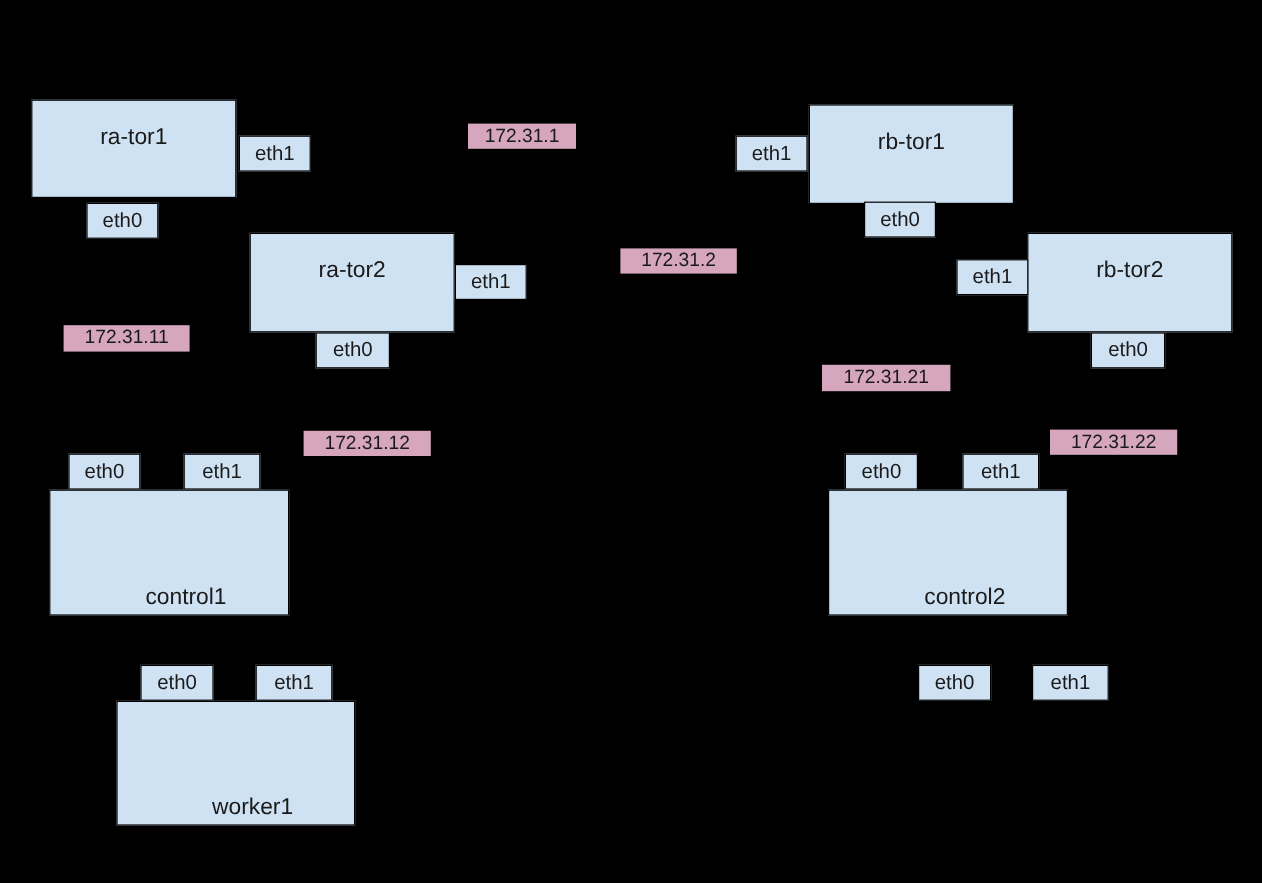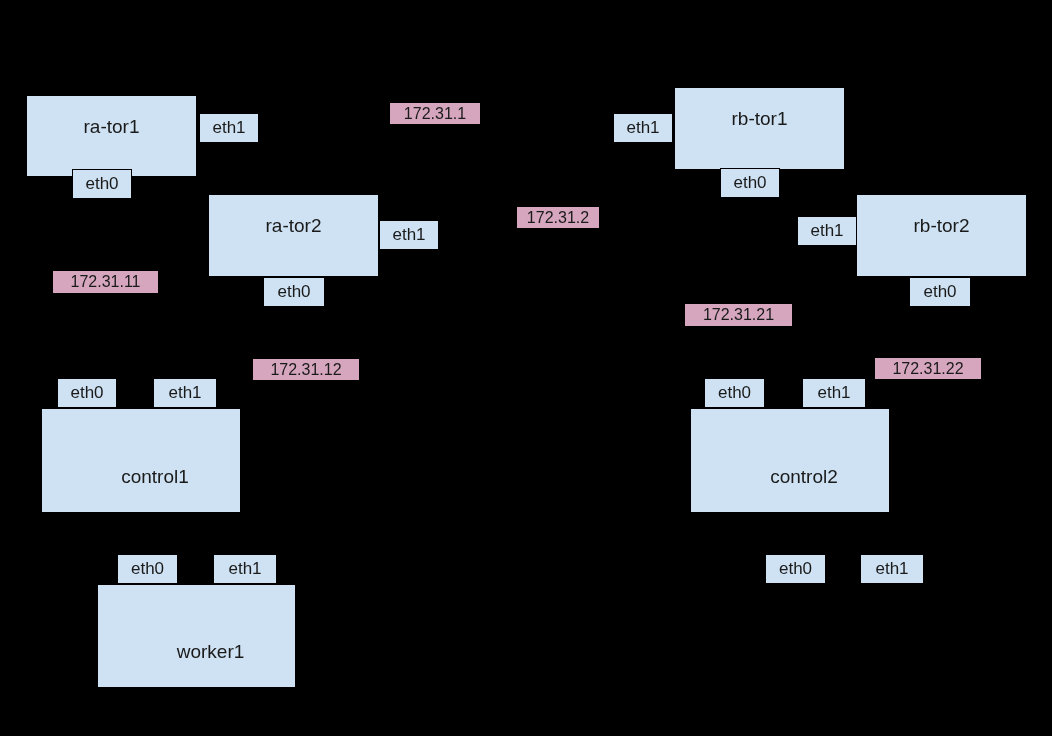--- a/index.html
+++ b/index.html
@@ -18,21 +18,21 @@
     z-index:1;
   }
   .node-label{
     position:absolute;left:0;right:0;
     text-align:center;
     font-size:19px;line-height:22px;
     color:var(--text,#1a1a1a);
     white-space:nowrap;
   }
   .node.label-middle .node-label{top:20px;}
-  .node.label-bottom .node-label{bottom:24px;margin-left:28px;}
+  .node.label-bottom .node-label{bottom:3px;margin-left:28px;}
   .port{
     position:absolute;
     background:var(--node-fill,#cfe2f3);
     border:1.2px solid var(--node-border,#000);
     box-sizing:border-box;
     display:flex;align-items:center;justify-content:center;
     font-size:17px;color:var(--text,#1a1a1a);
     z-index:2;
     white-space:nowrap;
   }
@@ -43,21 +43,21 @@
     display:flex;align-items:center;justify-content:center;
     font-size:16px;color:var(--text,#1a1a1a);
     z-index:3;
     white-space:nowrap;
   }
 </style>
 </head>
 <body>
 
 <div id="canvas" style="width: 1052px; height: 736px;">
-    <div class="node label-middle" style="left: 26px; top: 95px; width: 171px; height: 82px;">
+    <div class="node label-middle" style="left: 26px; top: 83px; width: 171px; height: 82px;">
       <span class="node-label">ra-tor1</span>
     </div>
     <div class="node label-middle" style="left: 208px; top: 194px; width: 171px; height: 83px;">
       <span class="node-label">ra-tor2</span>
     </div>
     <div class="node label-middle" style="left: 674px; top: 87px; width: 171px; height: 83px;">
       <span class="node-label">rb-tor1</span>
     </div>
     <div class="node label-middle" style="left: 856px; top: 194px; width: 171px; height: 83px;">
       <span class="node-label">rb-tor2</span>
@@ -81,18 +81,18 @@
     <div class="port" style="left: 909px; top: 277px; width: 62px; height: 30px;">eth0</div>
     <div class="port" style="left: 57px; top: 378px; width: 60px; height: 30px;">eth0</div>
     <div class="port" style="left: 153px; top: 378px; width: 64px; height: 30px;">eth1</div>
     <div class="port" style="left: 704px; top: 378px; width: 61px; height: 30px;">eth0</div>
     <div class="port" style="left: 802px; top: 378px; width: 64px; height: 30px;">eth1</div>
     <div class="port" style="left: 117px; top: 554px; width: 61px; height: 30px;">eth0</div>
     <div class="port" style="left: 213px; top: 554px; width: 64px; height: 30px;">eth1</div>
     <div class="port" style="left: 765px; top: 554px; width: 61px; height: 30px;">eth0</div>
     <div class="port" style="left: 860px; top: 554px; width: 64px; height: 30px;">eth1</div>
     <div class="ip" style="left: 390px; top: 103px; width: 90px; height: 21px;">172.31.1</div>
-    <div class="ip" style="left: 517px; top: 207px; width: 82px; height: 21px;">172.31.2</div>
+    <div class="ip" style="left: 517px; top: 207px; width: 97px; height: 21px;">172.31.2</div>
     <div class="ip" style="left: 53px; top: 271px; width: 105px; height: 22px;">172.31.11</div>
     <div class="ip" style="left: 253px; top: 359px; width: 106px; height: 21px;">172.31.12</div>
     <div class="ip" style="left: 685px; top: 282px; width: 107px; height: 22px; margin-top: 22px;">172.31.21</div>
     <div class="ip" style="left: 875px; top: 358px; width: 106px; height: 21px;">172.31.22</div>
   </div>
 
 </body></html>

